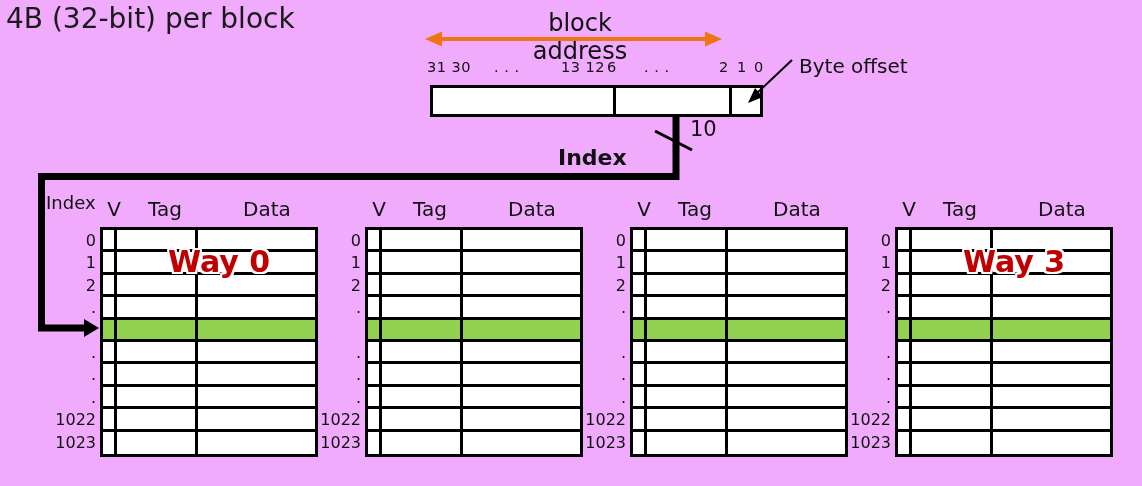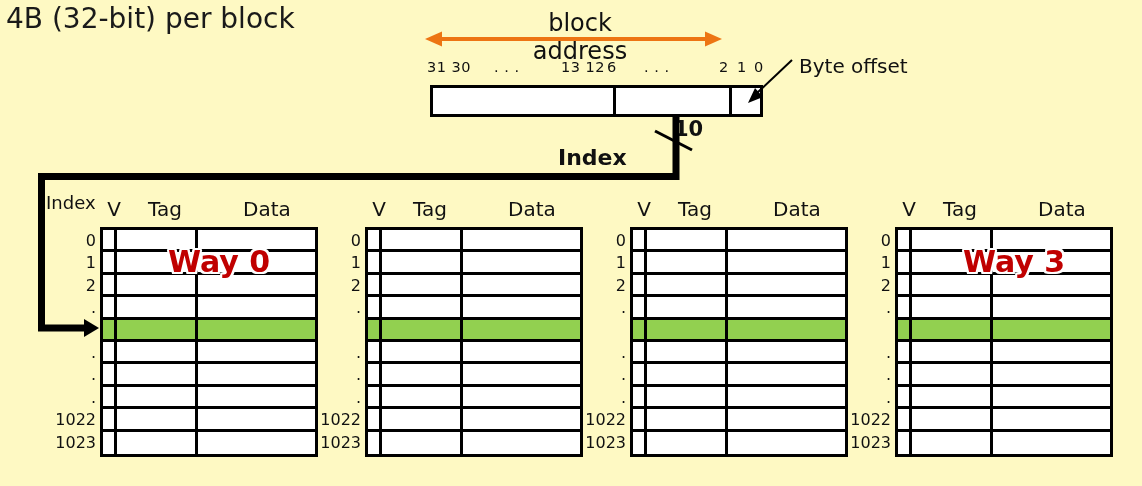--- a/index.html
+++ b/index.html
@@ -3,34 +3,34 @@
 <meta charset="utf-8">
 <style>
   html,body{margin:0;padding:0;background:#fff;}
   :root{
     --green:#92D050;
     --red:#C00000;
     --orange:#ED7513;
     --ink:#000000;
   }
   .canvas{
-    position:relative;width:1142px;height:486px;background:#fef9c3;overflow:hidden;
+    position:relative;width:1142px;height:486px;background:#f0abfc;overflow:hidden;
     font-family:"DejaVu Sans","Liberation Sans",sans-serif;color:#111;
   }
   .question{position:absolute;left:6px;top:2px;font-size:28px;line-height:33px;color:#1a1a1a;}
   .block-address-label{position:absolute;left:505px;top:9px;width:150px;text-align:center;font-size:24px;}
   .byte-offset-label{position:absolute;left:799px;top:54px;font-size:20px;}
   .bit-label{position:absolute;top:59px;font-size:14.5px;letter-spacing:.5px;white-space:nowrap;}
   .addr-box{position:absolute;left:430px;top:85px;width:333px;height:32px;border:3px solid var(--ink);box-sizing:border-box;background:#fff;}
   .addr-cell{position:absolute;top:0;bottom:0;}
   .addr-divider{position:absolute;top:0;bottom:0;width:3px;background:var(--ink);}
   .addr-divider.d1{left:180px;}
   .addr-divider.d2{left:296px;}
   .index-bold{position:absolute;left:558px;top:145px;font-size:22px;font-weight:bold;}
-  .bus-width{position:absolute;left:674px;top:117px;font-size:21px;font-weight:bold;}
+  .bus-width{position:absolute;left:690px;top:117px;font-size:21px;}
   .index-col-label{position:absolute;left:46px;top:192px;font-size:18px;}
 
   .way-block{position:absolute;top:190px;width:280px;height:278px;}
   .hdr{position:absolute;top:7px;font-size:20px;text-align:center;}
   .hdr-v{left:68px;width:16px;}
   .hdr-tag{left:97px;width:60px;}
   .hdr-data{left:194px;width:70px;}
   .row-labels{position:absolute;left:0;top:40px;width:58px;}
   .row-label{height:22.4px;line-height:22.4px;text-align:right;font-size:16px;}
   .grid{position:absolute;left:62px;top:37px;width:218px;height:230px;border:3px solid var(--ink);box-sizing:border-box;background:#fff;}

